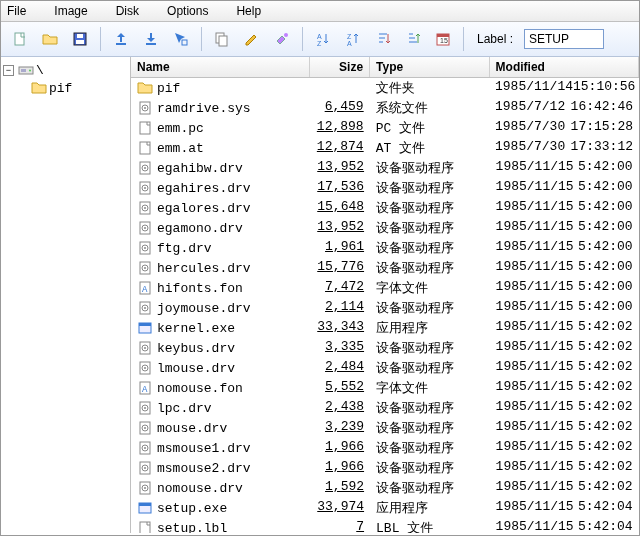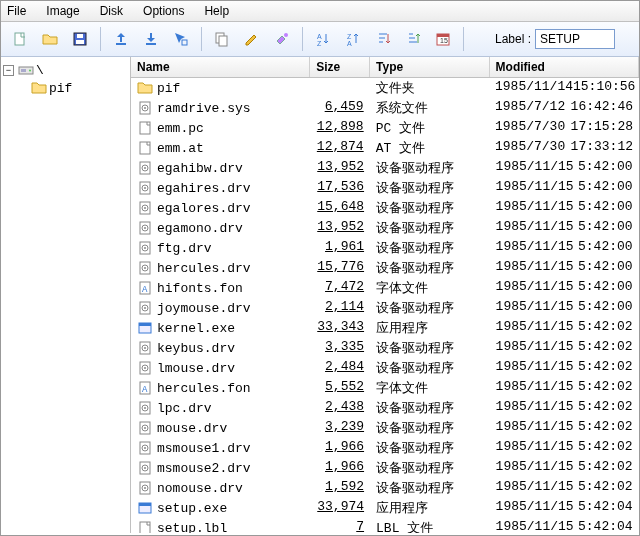--- a/index.html
+++ b/index.html
@@ -1,33 +1,33 @@
 <!DOCTYPE html>
 <html><head>
 <meta charset="utf-8">
 <style>
   * { box-sizing: border-box; margin: 0; padding: 0; }
   body { font-family: Tahoma, "Microsoft YaHei", sans-serif; font-size: 12px; background: #fff; width: 640px; height: 536px; overflow: hidden; border: 1px solid #999; }
-  .menubar { background: linear-gradient(#fdfdfd,#ececec); border-bottom: 1px solid #c0c0c0; padding: 3px 6px; display: flex; gap: 20px; }
+  .menubar { background: linear-gradient(#fdfdfd,#ececec); border-bottom: 1px solid #c0c0c0; padding: 3px 6px; display: flex; gap: 28px; }
   .menubar span { cursor: default; }
   .toolbar { background: linear-gradient(#fafcff,#e6eefb); border-bottom: 1px solid #b6c4da; padding: 4px 6px; display: flex; align-items: center; gap: 4px; }
   .tbtn { width: 26px; height: 26px; display: flex; align-items: center; justify-content: center; border: 1px solid transparent; border-radius: 3px; }
   .tsep { width: 1px; height: 24px; background: #b6c4da; margin: 0 3px; }
-  .label-box { margin-left: 24px; display: flex; align-items: center; gap: 4px; }
+  .label-box { margin-left: 6px; display: flex; align-items: center; gap: 11px; }
   .label-box input { border: 1px solid #7a9ccf; padding: 8px 4px; font-size: 12px; width: 80px; height: 20px; }
   .main { display: flex; height: calc(536px - 24px - 36px); }
   .tree { width: 130px; border-right: 1px solid #c0c0c0; padding: 4px 2px; overflow: hidden; }
   .tree-node { display: flex; align-items: center; gap: 2px; padding: 1px 0; white-space: nowrap; font-family: "Courier New", monospace; font-size: 13px; }
   .tree-node.child { padding-left: 28px; }
   .expander { width: 11px; height: 11px; border: 1px solid #888; display: inline-flex; align-items: center; justify-content: center; font-size: 9px; line-height: 9px; font-family: sans-serif; background: #fff; margin-right: 2px; }
   .list { flex: 1; overflow: auto; }
   .list-header { display: flex; position: sticky; top: 0; background: linear-gradient(#fdfdfd,#ececec); border-bottom: 1px solid #c0c0c0; }
   .list-header .col { padding: 3px 6px; border-right: 1px solid #d0d0d0; font-weight: bold; }
   .col-name { width: 180px; }
-  .col-size { width: 60px; }
+  .col-size { width: 60px; text-align: right; }
   .col-type { width: 120px; }
   .col-mod  { width: 150px; }
   .row { display: flex; padding: 1px 0; font-family: "Courier New", monospace; font-size: 13px; white-space: nowrap; }
   .row .c { padding: 0 6px; }
   .row .c-name { width: 180px; display: flex; align-items: center; gap: 4px; }
   .row .c-size { width: 60px; text-align: right; text-decoration: underline; }
   .row .c-type { width: 120px; }
   .row .c-mod  { width: 150px; display: flex; }
   .row .c-mod .d { width: 82px; }
   .row .c-mod .t { text-align: center; flex:1; }
@@ -399,21 +399,21 @@
             <span class="d">1985/11/15</span>
             <span class="t">5:42:02</span>
           </div>
         </div>
         <div class="row">
           <div class="c c-name">
             <svg class="ico" viewBox="0 0 16 16">
               <rect x="3" y="2" width="10" height="12" fill="#fff" stroke="#888"></rect>
               <text x="5" y="12" font-size="9" fill="#3a7bd5">A</text>
             </svg>
-            <span>hercules.fon</span>
+            <span>nomouse.fon</span>
           </div>
           <div class="c c-size">5,552</div>
           <div class="c c-type">字体文件</div>
           <div class="c c-mod">
             <span class="d">1985/11/15</span>
             <span class="t">5:42:02</span>
           </div>
         </div>
         <div class="row">
           <div class="c c-name">

